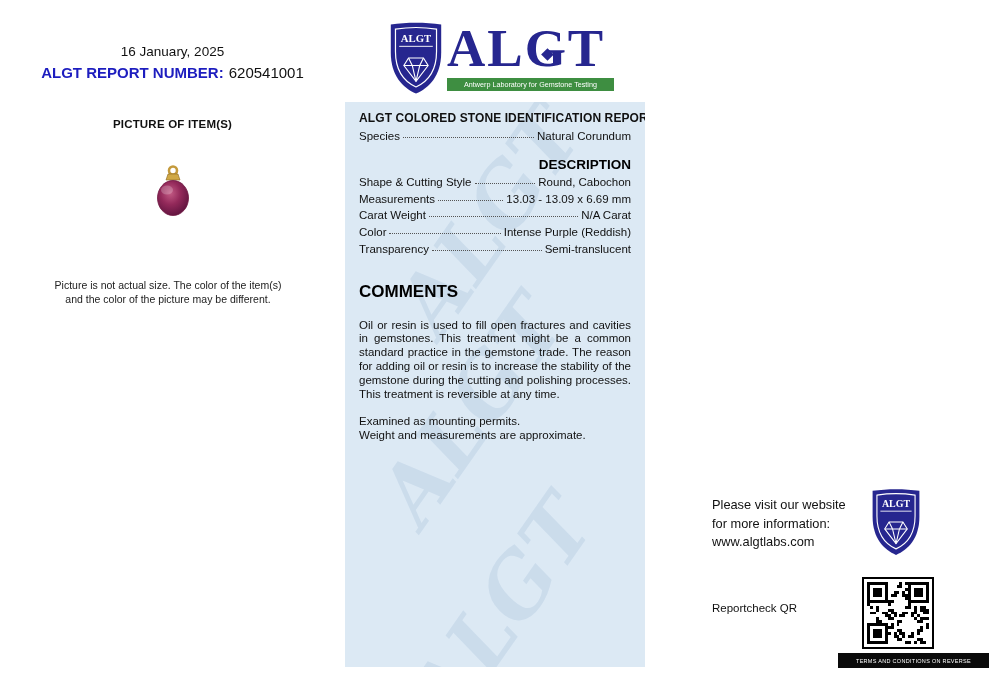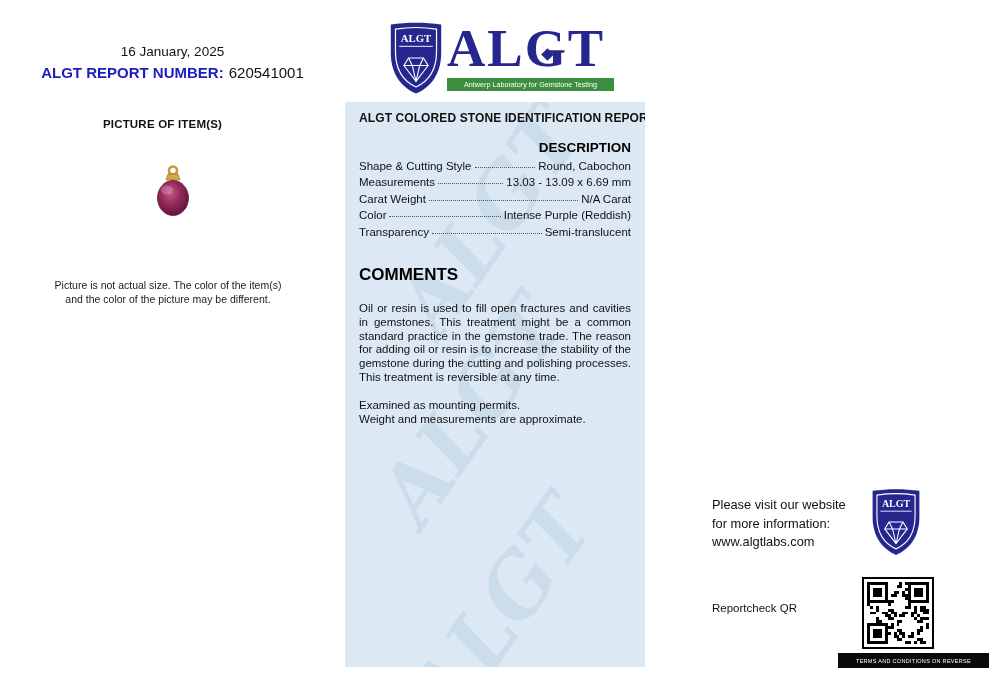--- a/index.html
+++ b/index.html
@@ -36,21 +36,21 @@
     position:absolute;left:96px;top:30px;width:9px;height:9px;
     background:var(--navy);transform:rotate(45deg);
   }
   .logo-subtitle{
     background:var(--green);color:#fff;font-size:7.2px;line-height:13px;
     height:13px;width:167px;text-align:center;white-space:nowrap;margin-top:2px;
   }
 
   
   .picture-title{
-    position:absolute;left:20px;top:118px;width:285px;text-align:center;
+    position:absolute;left:30px;top:118px;width:285px;text-align:center;
     font-weight:bold;font-size:11.5px;letter-spacing:0.2px;
   }
   .pendant{position:absolute;left:152px;top:164px;}
   .disclaimer{
     position:absolute;left:48px;top:278px;width:240px;text-align:center;
     font-size:10.5px;line-height:1.35;color:#222;
   }
 
   
   .panel{
@@ -145,20 +145,25 @@
   <div class="disclaimer">Picture is not actual size. The color of the item(s) and the color of the picture may be different.</div>
 
   <div class="panel">
     <div class="watermark wm1">ALGT</div>
     <div class="watermark wm2">ALGT</div>
     <div class="watermark wm3">ALGT</div>
 
     <div class="panel-content">
       <div class="report-title">ALGT COLORED STONE IDENTIFICATION REPORT</div>
 
+      <div class="rowline">
+        <span class="row-label">Species</span>
+        <span class="leader"></span>
+        <span class="row-value">Natural Corundum</span>
+      </div>
 
       <div class="section-heading desc-heading">DESCRIPTION</div>
       <div class="rowline">
         <span class="row-label">Shape &amp; Cutting Style</span>
         <span class="leader"></span>
         <span class="row-value">Round, Cabochon</span>
       </div>
       <div class="rowline">
         <span class="row-label">Measurements</span>
         <span class="leader"></span>

